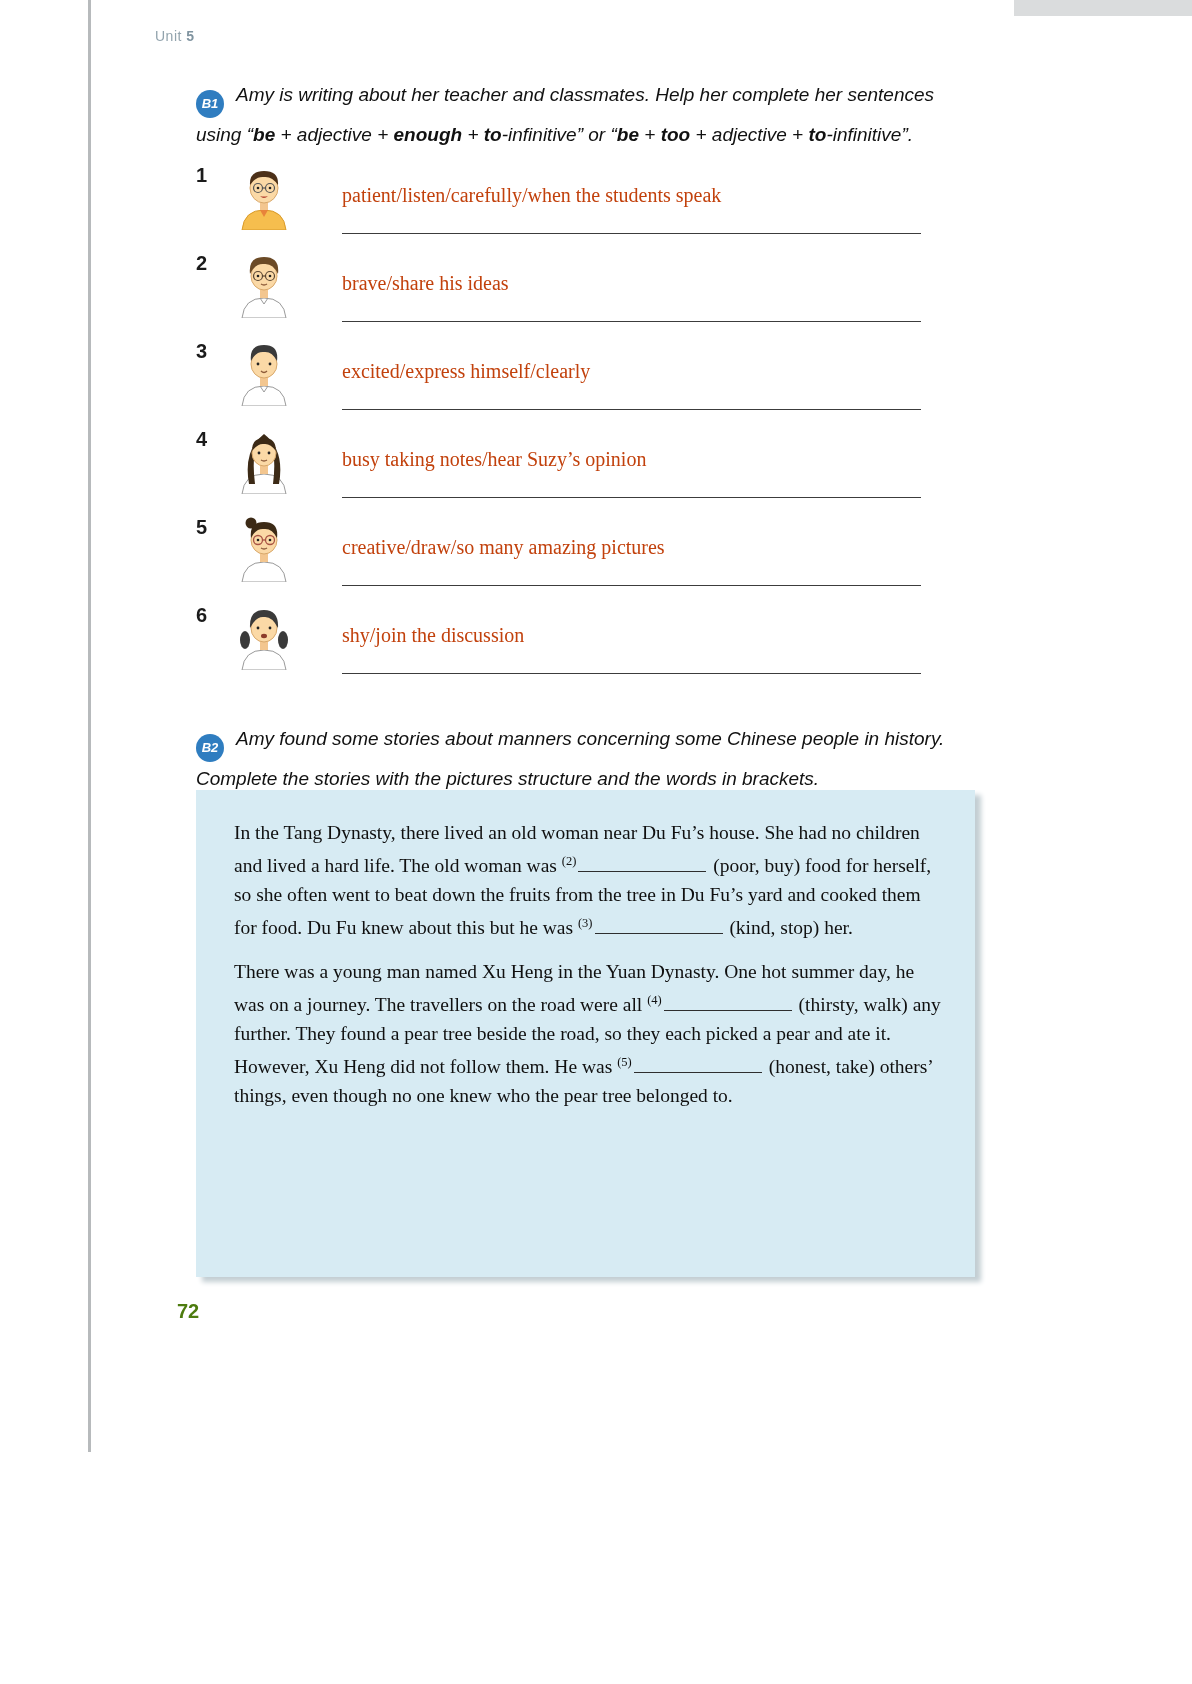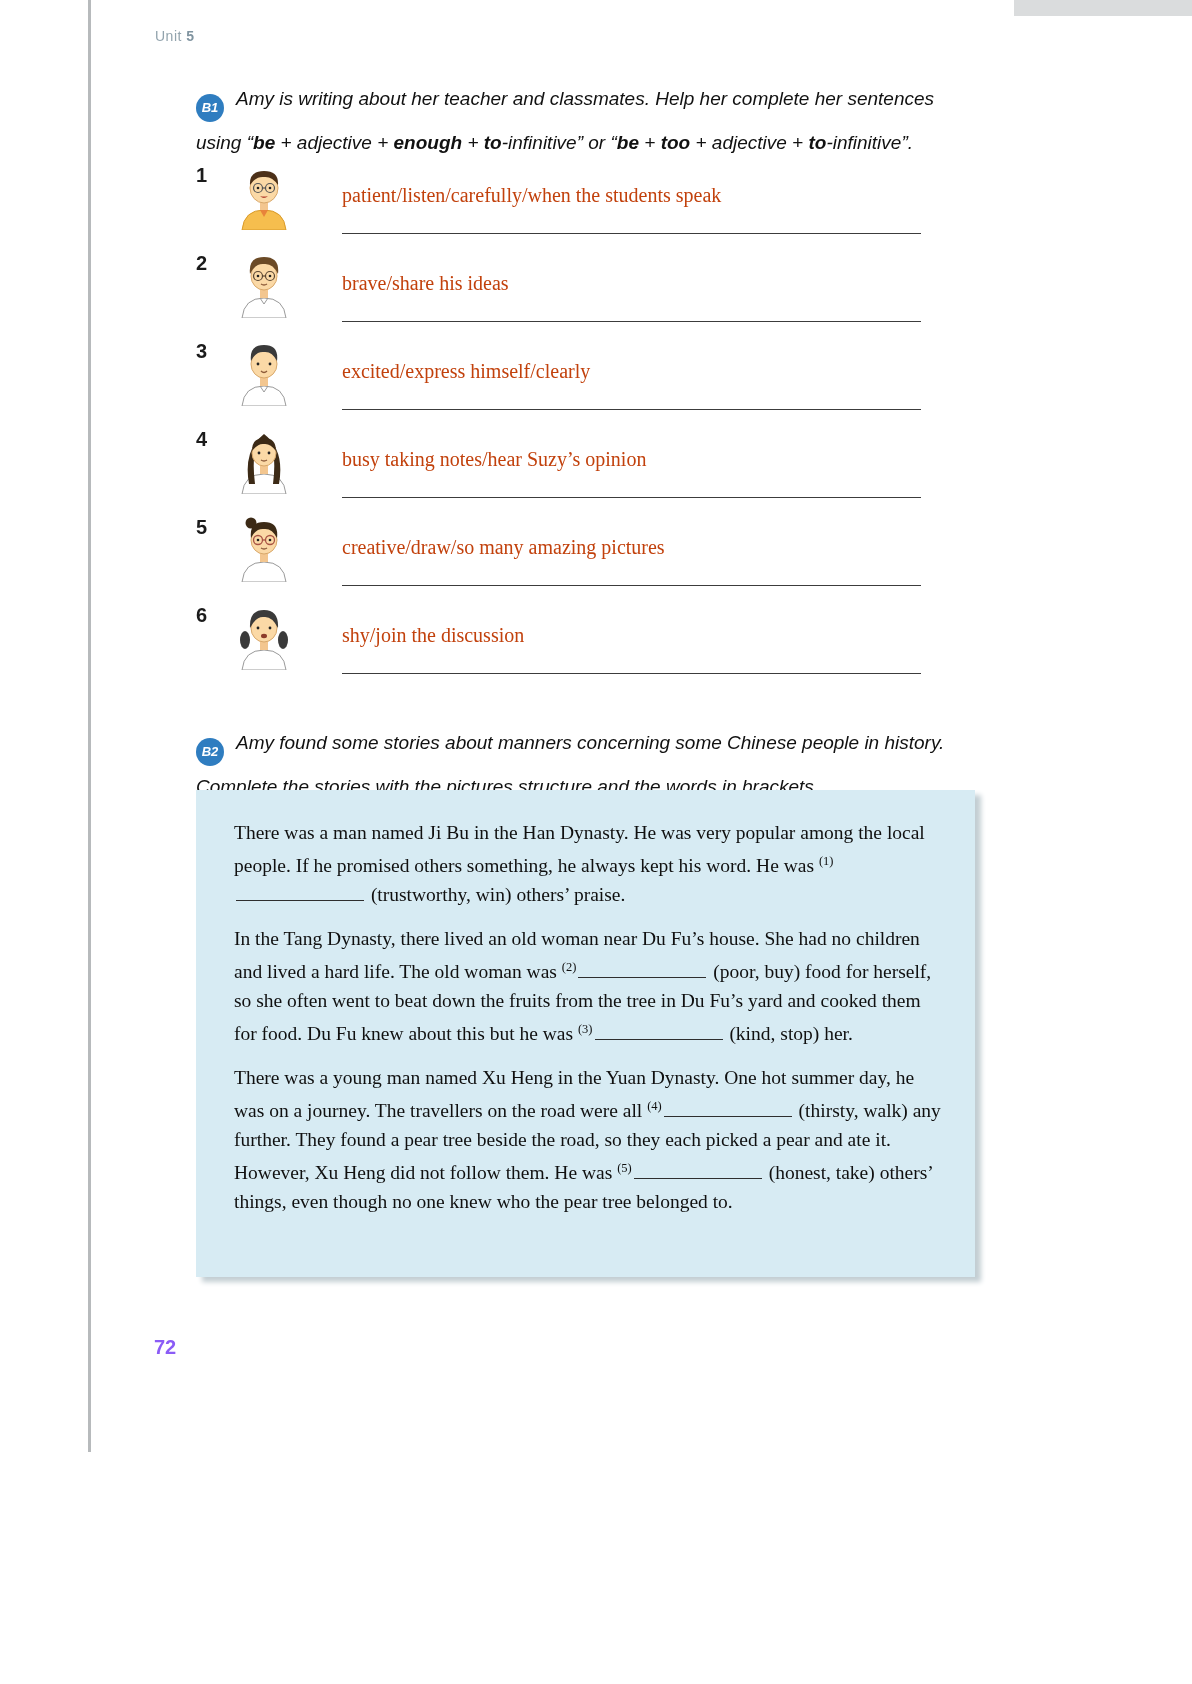--- a/index.html
+++ b/index.html
@@ -20,21 +20,21 @@
   .badge {
     display:inline-flex; align-items:center; justify-content:center;
     width:28px; height:28px; border-radius:50%;
     background:#2f7dc0; color:#fff; font-weight:bold; font-style:italic;
     font-size:13px; margin-right:12px; vertical-align:-7px;
     flex:none;
   }
 
   .instructions {
     position:absolute; left:196px; width:784px;
-    font-style:italic; font-size:19px; line-height:42px; color:#111;
+    font-style:italic; font-size:19px; line-height:34px; color:#111;
   }
   .b1-instructions { top:78px; }
   .b2-instructions { top:722px; }
   .bold-seg { font-weight:bold;font-style:italic; }
 
   .b1-items { position:absolute; left:196px; top:160px; width:780px; }
   .b1-item { position:absolute; left:0; width:780px; height:88px; }
   .item-number { position:absolute; left:0; top:4px; font-weight:bold; font-size:20px; }
   .item-avatar { position:absolute; left:40px; top:2px; width:56px; height:68px; }
   .item-prompt {
@@ -53,21 +53,21 @@
   .story-para {
     font-family:"Liberation Serif", serif; font-size:19.5px; line-height:29px;
     color:#101010; margin:0 0 15px 0;
   }
   .sup-num { font-size:12.5px; vertical-align:7px; }
   .blank {
     display:inline-block; width:128px; height:0.85em;
     border-bottom:1.5px solid #2e2e2e; margin:0 2px;
   }
 
-  .page-number { position:absolute; left:154px; top:1300px; font-weight:bold; font-size:20px; color:#8b5cf6;margin-top:36px; }
+  .page-number { position:absolute; left:177px; top:1300px; font-weight:bold; font-size:20px; color:#4d7c0f; }
 </style>
 </head>
 <body>
 
 <div class="scan-artifact"></div>
 <div class="spine-line"></div>
 
 <div class="unit-header"><span>Unit</span> <b>5</b></div>
 
 <div class="instructions b1-instructions">
@@ -197,23 +197,20 @@
 
 </div>
 
 <div class="instructions b2-instructions">
   <span class="badge">B2</span><span>Amy found some stories about manners concerning some Chinese people in history.</span><br>
   <span>Complete the stories with the pictures structure and the words in brackets.</span>
 </div>
 
 <div class="story-box">
   <p class="story-para">
-    <span>There was a man named Ji Bu in the Han Dynasty. He was very popular among the local people. If he promised others something, he always kept his word. He was </span><span class="sup-num">(1)</span><span class="blank"></span><span> (trustworthy, win) others’ praise.</span>
-  </p>
-  <p class="story-para">
     <span>In the Tang Dynasty, there lived an old woman near Du Fu’s house. She had no children and lived a hard life. The old woman was </span><span class="sup-num">(2)</span><span class="blank"></span><span> (poor, buy) food for herself, so she often went to beat down the fruits from the tree in Du Fu’s yard and cooked them for food. Du Fu knew about this but he was </span><span class="sup-num">(3)</span><span class="blank"></span><span> (kind, stop) her.</span>
   </p>
   <p class="story-para">
     <span>There was a young man named Xu Heng in the Yuan Dynasty. One hot summer day, he was on a journey. The travellers on the road were all </span><span class="sup-num">(4)</span><span class="blank"></span><span> (thirsty, walk) any further. They found a pear tree beside the road, so they each picked a pear and ate it. However, Xu Heng did not follow them. He was </span><span class="sup-num">(5)</span><span class="blank"></span><span> (honest, take) others’ things, even though no one knew who the pear tree belonged to.</span>
   </p>
 </div>
 
 <div class="page-number">72</div>
 
 </body></html>

